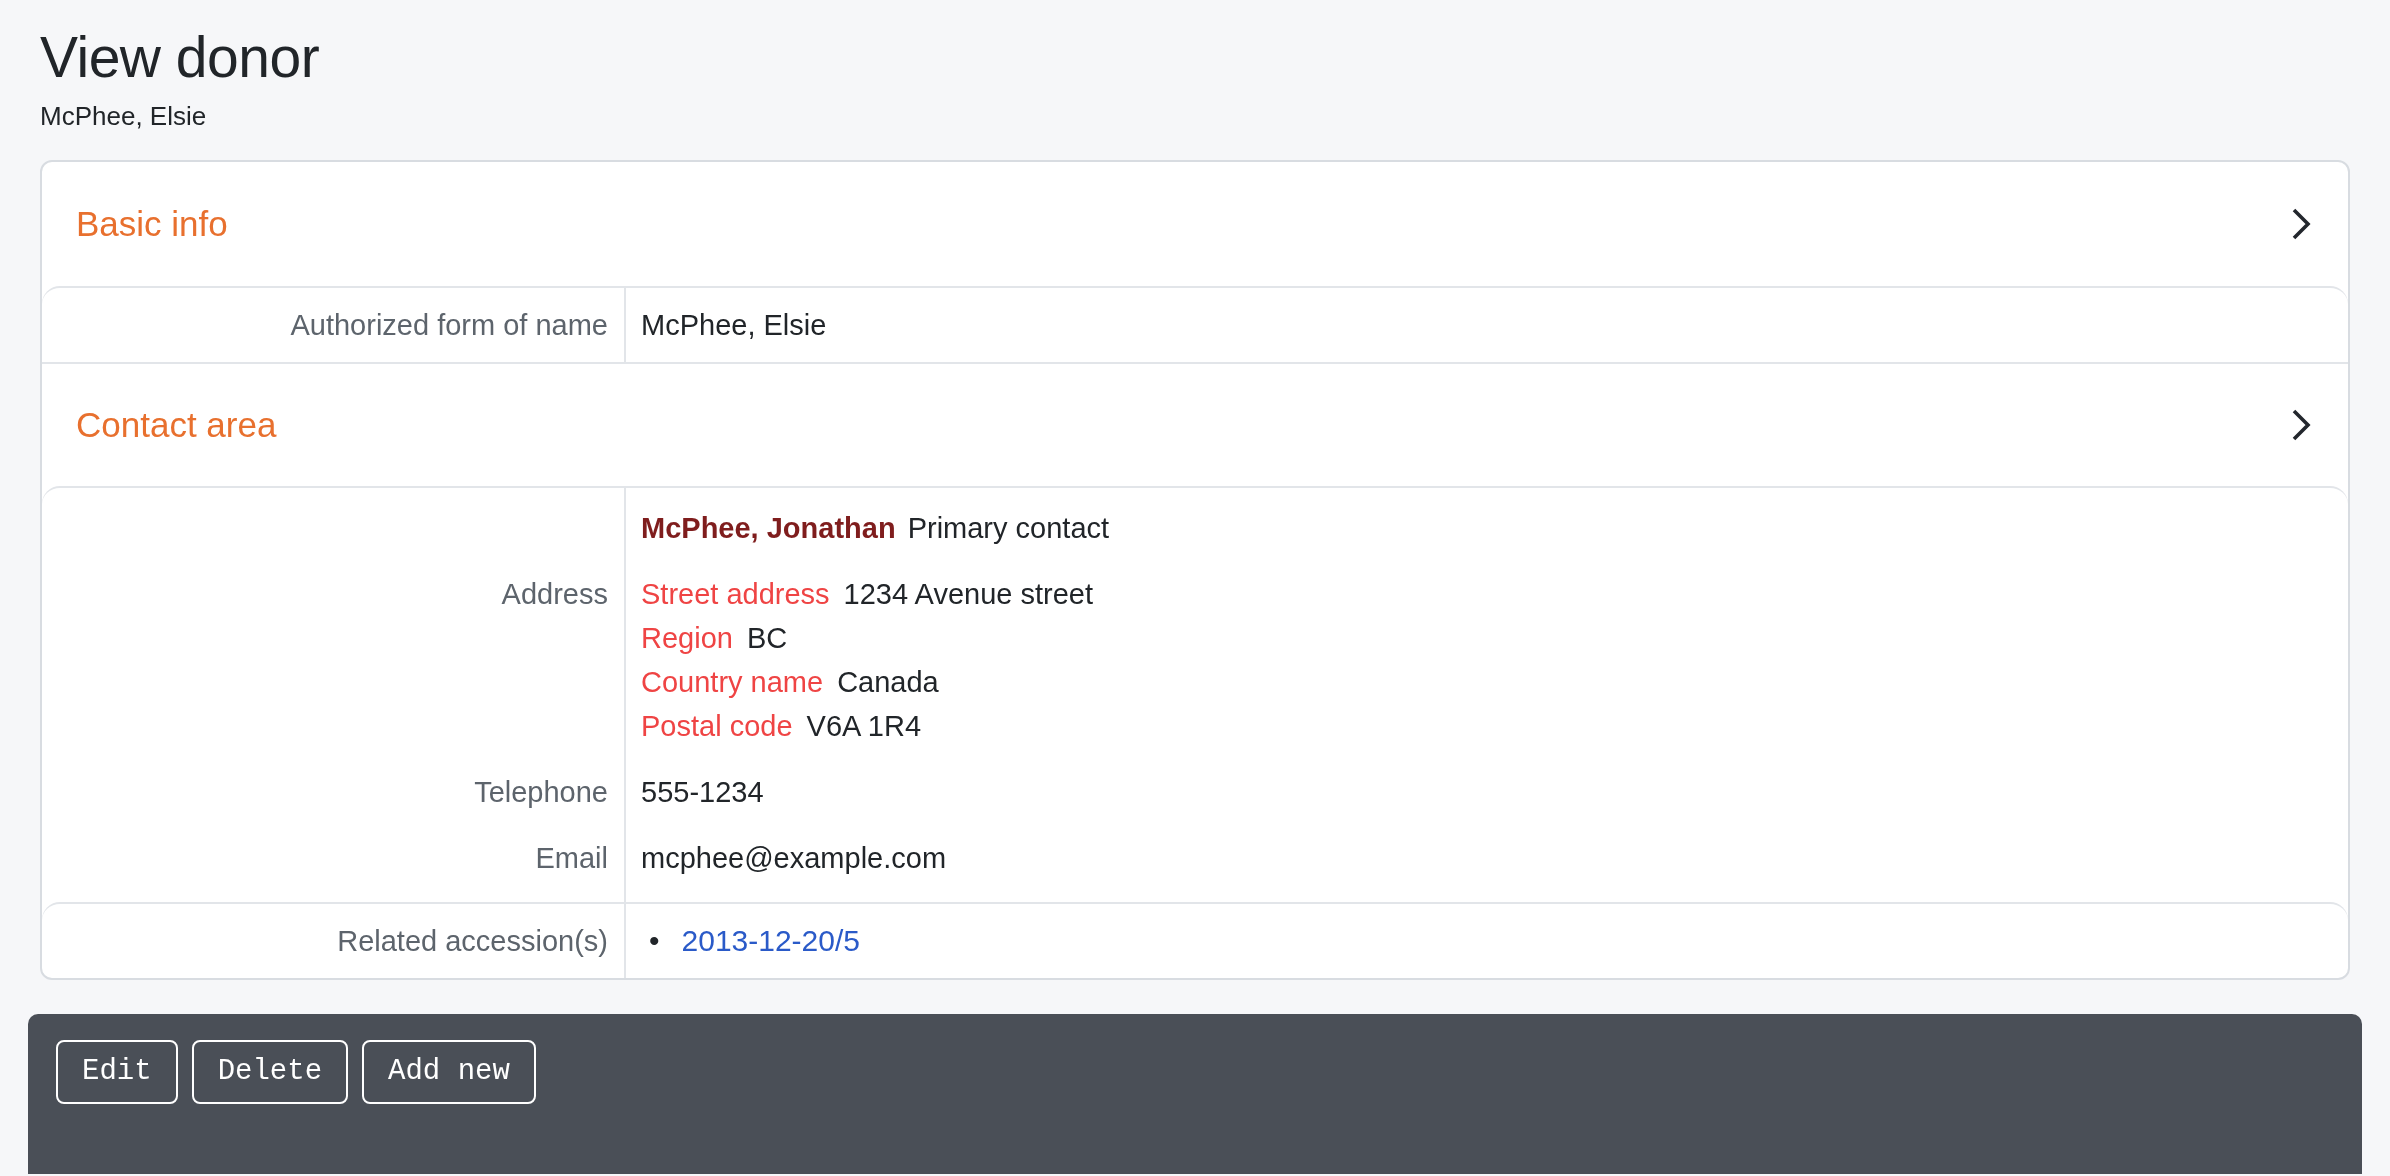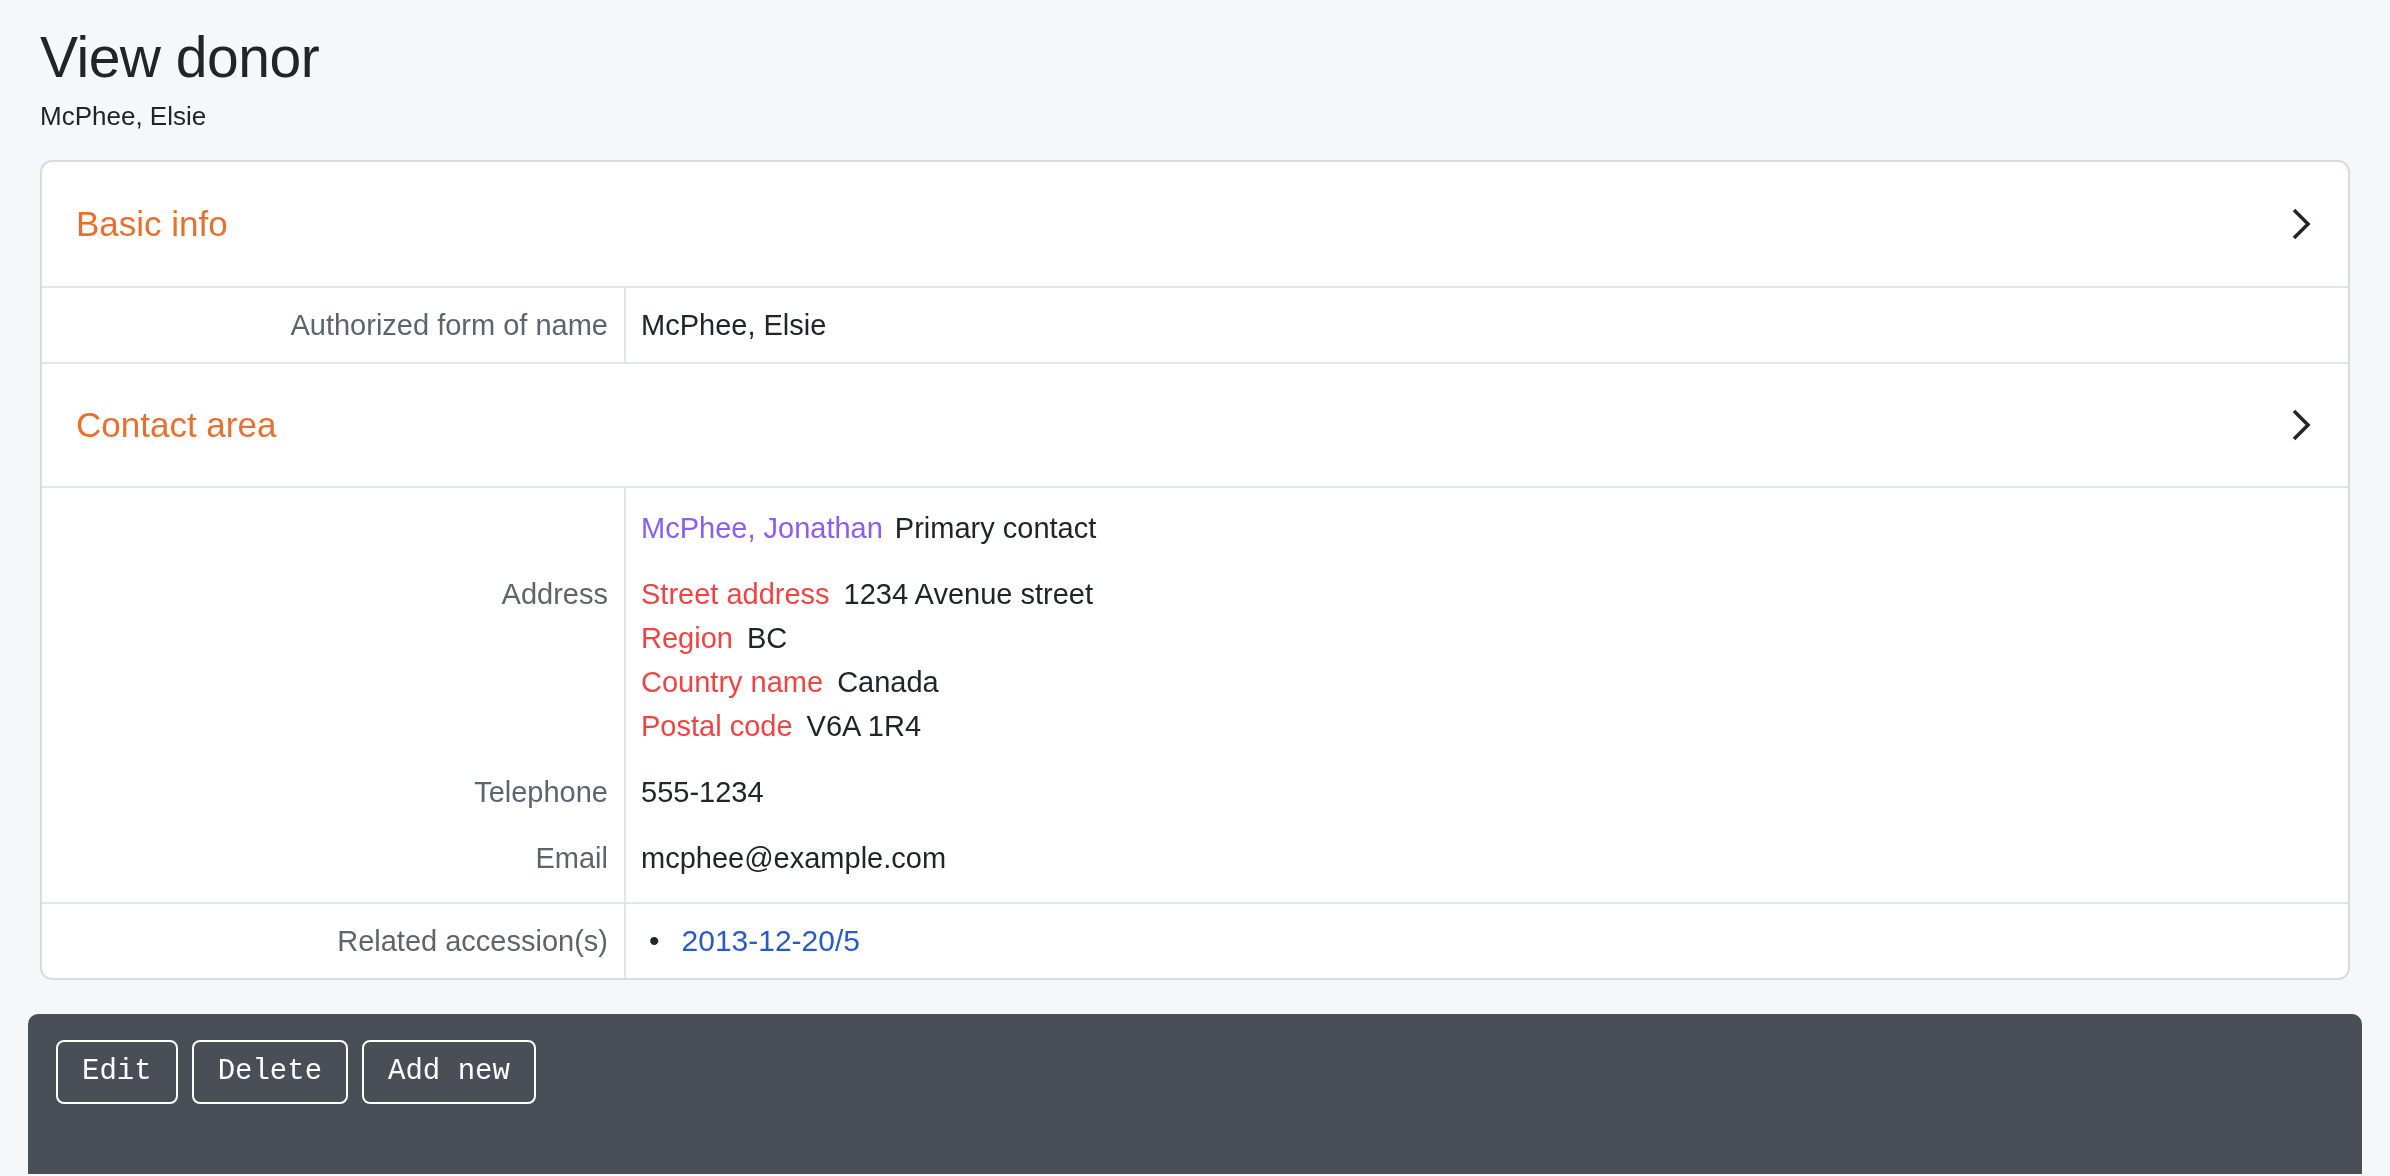--- a/index.html
+++ b/index.html
@@ -44,36 +44,36 @@
     padding: 0 36px 0 34px;
     cursor: pointer;
   }
   .section-header .section-title {
     font-size: 35px;
     color: #e8702e;
     font-weight: 400;
   }
   .chevron { display: block; }
 
-  .field-row { display: grid; grid-template-columns: 584px 1fr; }
+  .field-row { display: grid; grid-template-columns: 584px 1fr; border-radius: 18px; }
   .cell { font-size: 29px; line-height: 44px; padding: 15px 16px; }
   .cell.label {
     text-align: right;
     color: #5d646c;
     border-right: 2px solid #e2e5e9;
   }
   .cell.value { padding-left: 15px; color: #212529; }
 
   
   .contact-block .cell { padding-top: 11px; padding-bottom: 11px; }
   .contact-block .cell.first { padding-top: 18px; }
   .contact-block .cell.last  { padding-bottom: 22px; }
 
   .primary-line { display: flex; gap: 12px; align-items: baseline; }
-  .link-orange { color: #8b5cf6; text-decoration: none; cursor: pointer; }
+  .link-orange { color: #7f1d1d; text-decoration: none; cursor: pointer; font-weight: bold; }
 
   .addr-line { display: flex; gap: 14px; align-items: baseline; }
   .sub-label { color: #ef4444; }
   .sub-value { color: #212529; }
 
   .accession-value { display: flex; align-items: center; gap: 22px; }
   .bullet { color: #212529; font-size: 30px; margin-left: 8px; }
   .link-blue { color: #2a5ac8; text-decoration: none; font-size: 30px; cursor: pointer; text-align: right; }
 
   .action-footer {

